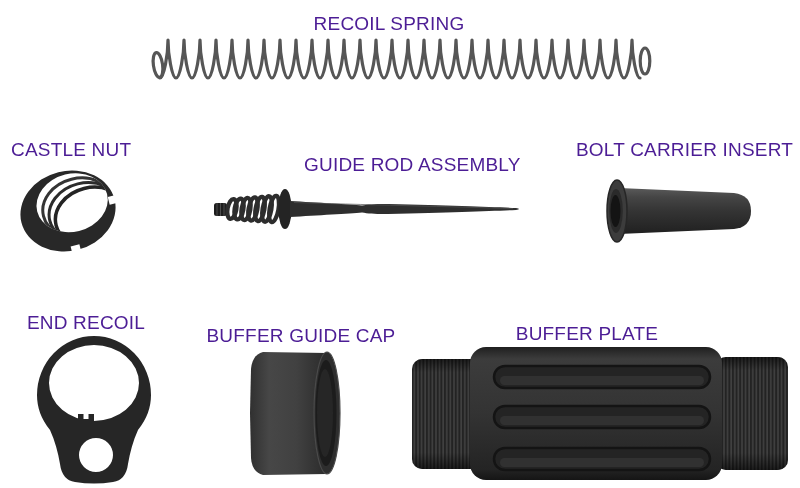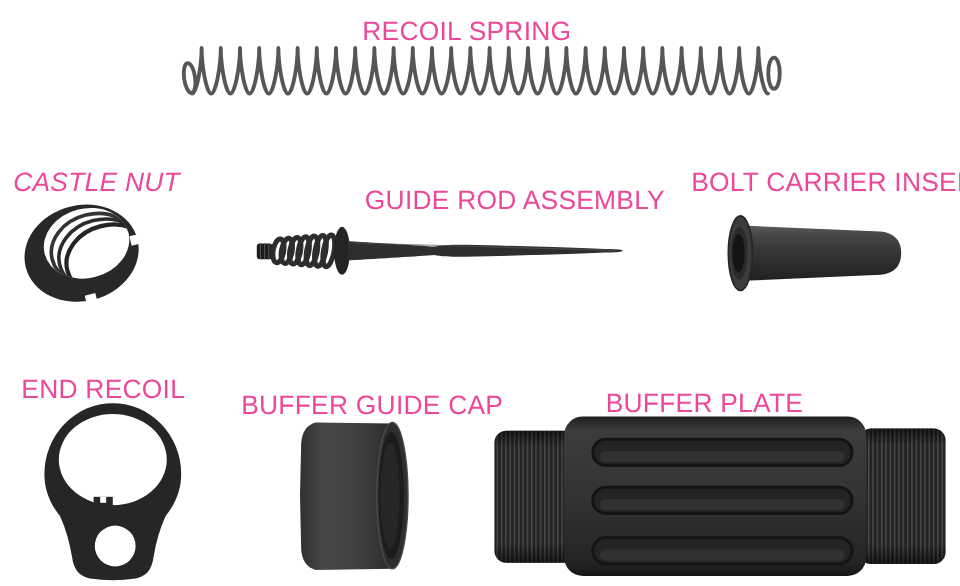--- a/index.html
+++ b/index.html
@@ -4,21 +4,21 @@
 <style>
   html,body{margin:0;padding:0;}
   body{
     width:800px;height:488px;position:relative;overflow:hidden;
     background:#ffffff;
     font-family:"Liberation Sans", sans-serif;
   }
   .canvas{position:absolute;inset:0;}
   .part-label{
     position:absolute;
-    font-size:22px;font-weight:400;color:#ec4899;
+    font-size:19px;font-weight:400;color:#4c1d95;
     letter-spacing:0.2px;white-space:nowrap;
   }
   .centered{text-align:center;}
   .fig{position:absolute;}
   svg{display:block;overflow:visible;}
 </style>
 </head>
 <body>
 
 <div class="canvas">
@@ -26,21 +26,21 @@
   <div class="part-label centered" style="left:289px;top:13px;width:200px;">RECOIL SPRING</div>
 
   <div class="fig" style="left:150px;top:36px;">
     <svg width="506" height="46" viewBox="0 0 506 46">
       <ellipse cx="8" cy="29" rx="4.6" ry="12.5" fill="none" stroke="#565656" stroke-width="3.2" transform="rotate(-8 8 29)"></ellipse>
       <path id="spring-coil-path" d="M10 42 c4 0 8 -24 8 -38 c0 14 4 38 8 38 c4 0 8 -24 8 -38 c0 14 4 38 8 38 c4 0 8 -24 8 -38 c0 14 4 38 8 38 c4 0 8 -24 8 -38 c0 14 4 38 8 38 c4 0 8 -24 8 -38 c0 14 4 38 8 38 c4 0 8 -24 8 -38 c0 14 4 38 8 38 c4 0 8 -24 8 -38 c0 14 4 38 8 38 c4 0 8 -24 8 -38 c0 14 4 38 8 38 c4 0 8 -24 8 -38 c0 14 4 38 8 38 c4 0 8 -24 8 -38 c0 14 4 38 8 38 c4 0 8 -24 8 -38 c0 14 4 38 8 38 c4 0 8 -24 8 -38 c0 14 4 38 8 38 c4 0 8 -24 8 -38 c0 14 4 38 8 38 c4 0 8 -24 8 -38 c0 14 4 38 8 38 c4 0 8 -24 8 -38 c0 14 4 38 8 38 c4 0 8 -24 8 -38 c0 14 4 38 8 38 c4 0 8 -24 8 -38 c0 14 4 38 8 38 c4 0 8 -24 8 -38 c0 14 4 38 8 38 c4 0 8 -24 8 -38 c0 14 4 38 8 38 c4 0 8 -24 8 -38 c0 14 4 38 8 38 c4 0 8 -24 8 -38 c0 14 4 38 8 38 c4 0 8 -24 8 -38 c0 14 4 38 8 38 c4 0 8 -24 8 -38 c0 14 4 38 8 38 c4 0 8 -24 8 -38 c0 14 4 38 8 38 c4 0 8 -24 8 -38 c0 14 4 38 8 38 c4 0 8 -24 8 -38 c0 14 4 38 8 38 c4 0 8 -24 8 -38 c0 14 4 38 8 38 c4 0 8 -24 8 -38 c0 14 4 38 8 38 c4 0 8 -24 8 -38 c0 14 4 38 8 38 c4 0 8 -24 8 -38 c0 14 4 38 8 38" fill="none" stroke="#565656" stroke-width="3.2" stroke-linejoin="round" stroke-linecap="round"></path>
       <ellipse cx="495" cy="25" rx="4.8" ry="13" fill="none" stroke="#565656" stroke-width="3.2"></ellipse>
     </svg>
   </div>
 
-  <div class="part-label" style="left:11px;top:139px;font-style:italic;">CASTLE NUT</div>
+  <div class="part-label" style="left:11px;top:139px;">CASTLE NUT</div>
 
   <div class="fig" style="left:15px;top:163px;">
     <svg width="106" height="97" viewBox="0 0 106 97">
       <defs>
         <clipPath id="nutHoleClip">
             <ellipse cx="59" cy="41" rx="36" ry="29"></ellipse>
           </clipPath>
       </defs>
       <g transform="rotate(-14 53 48)">
         <ellipse cx="53" cy="48" rx="48" ry="40" fill="#282828"></ellipse>

